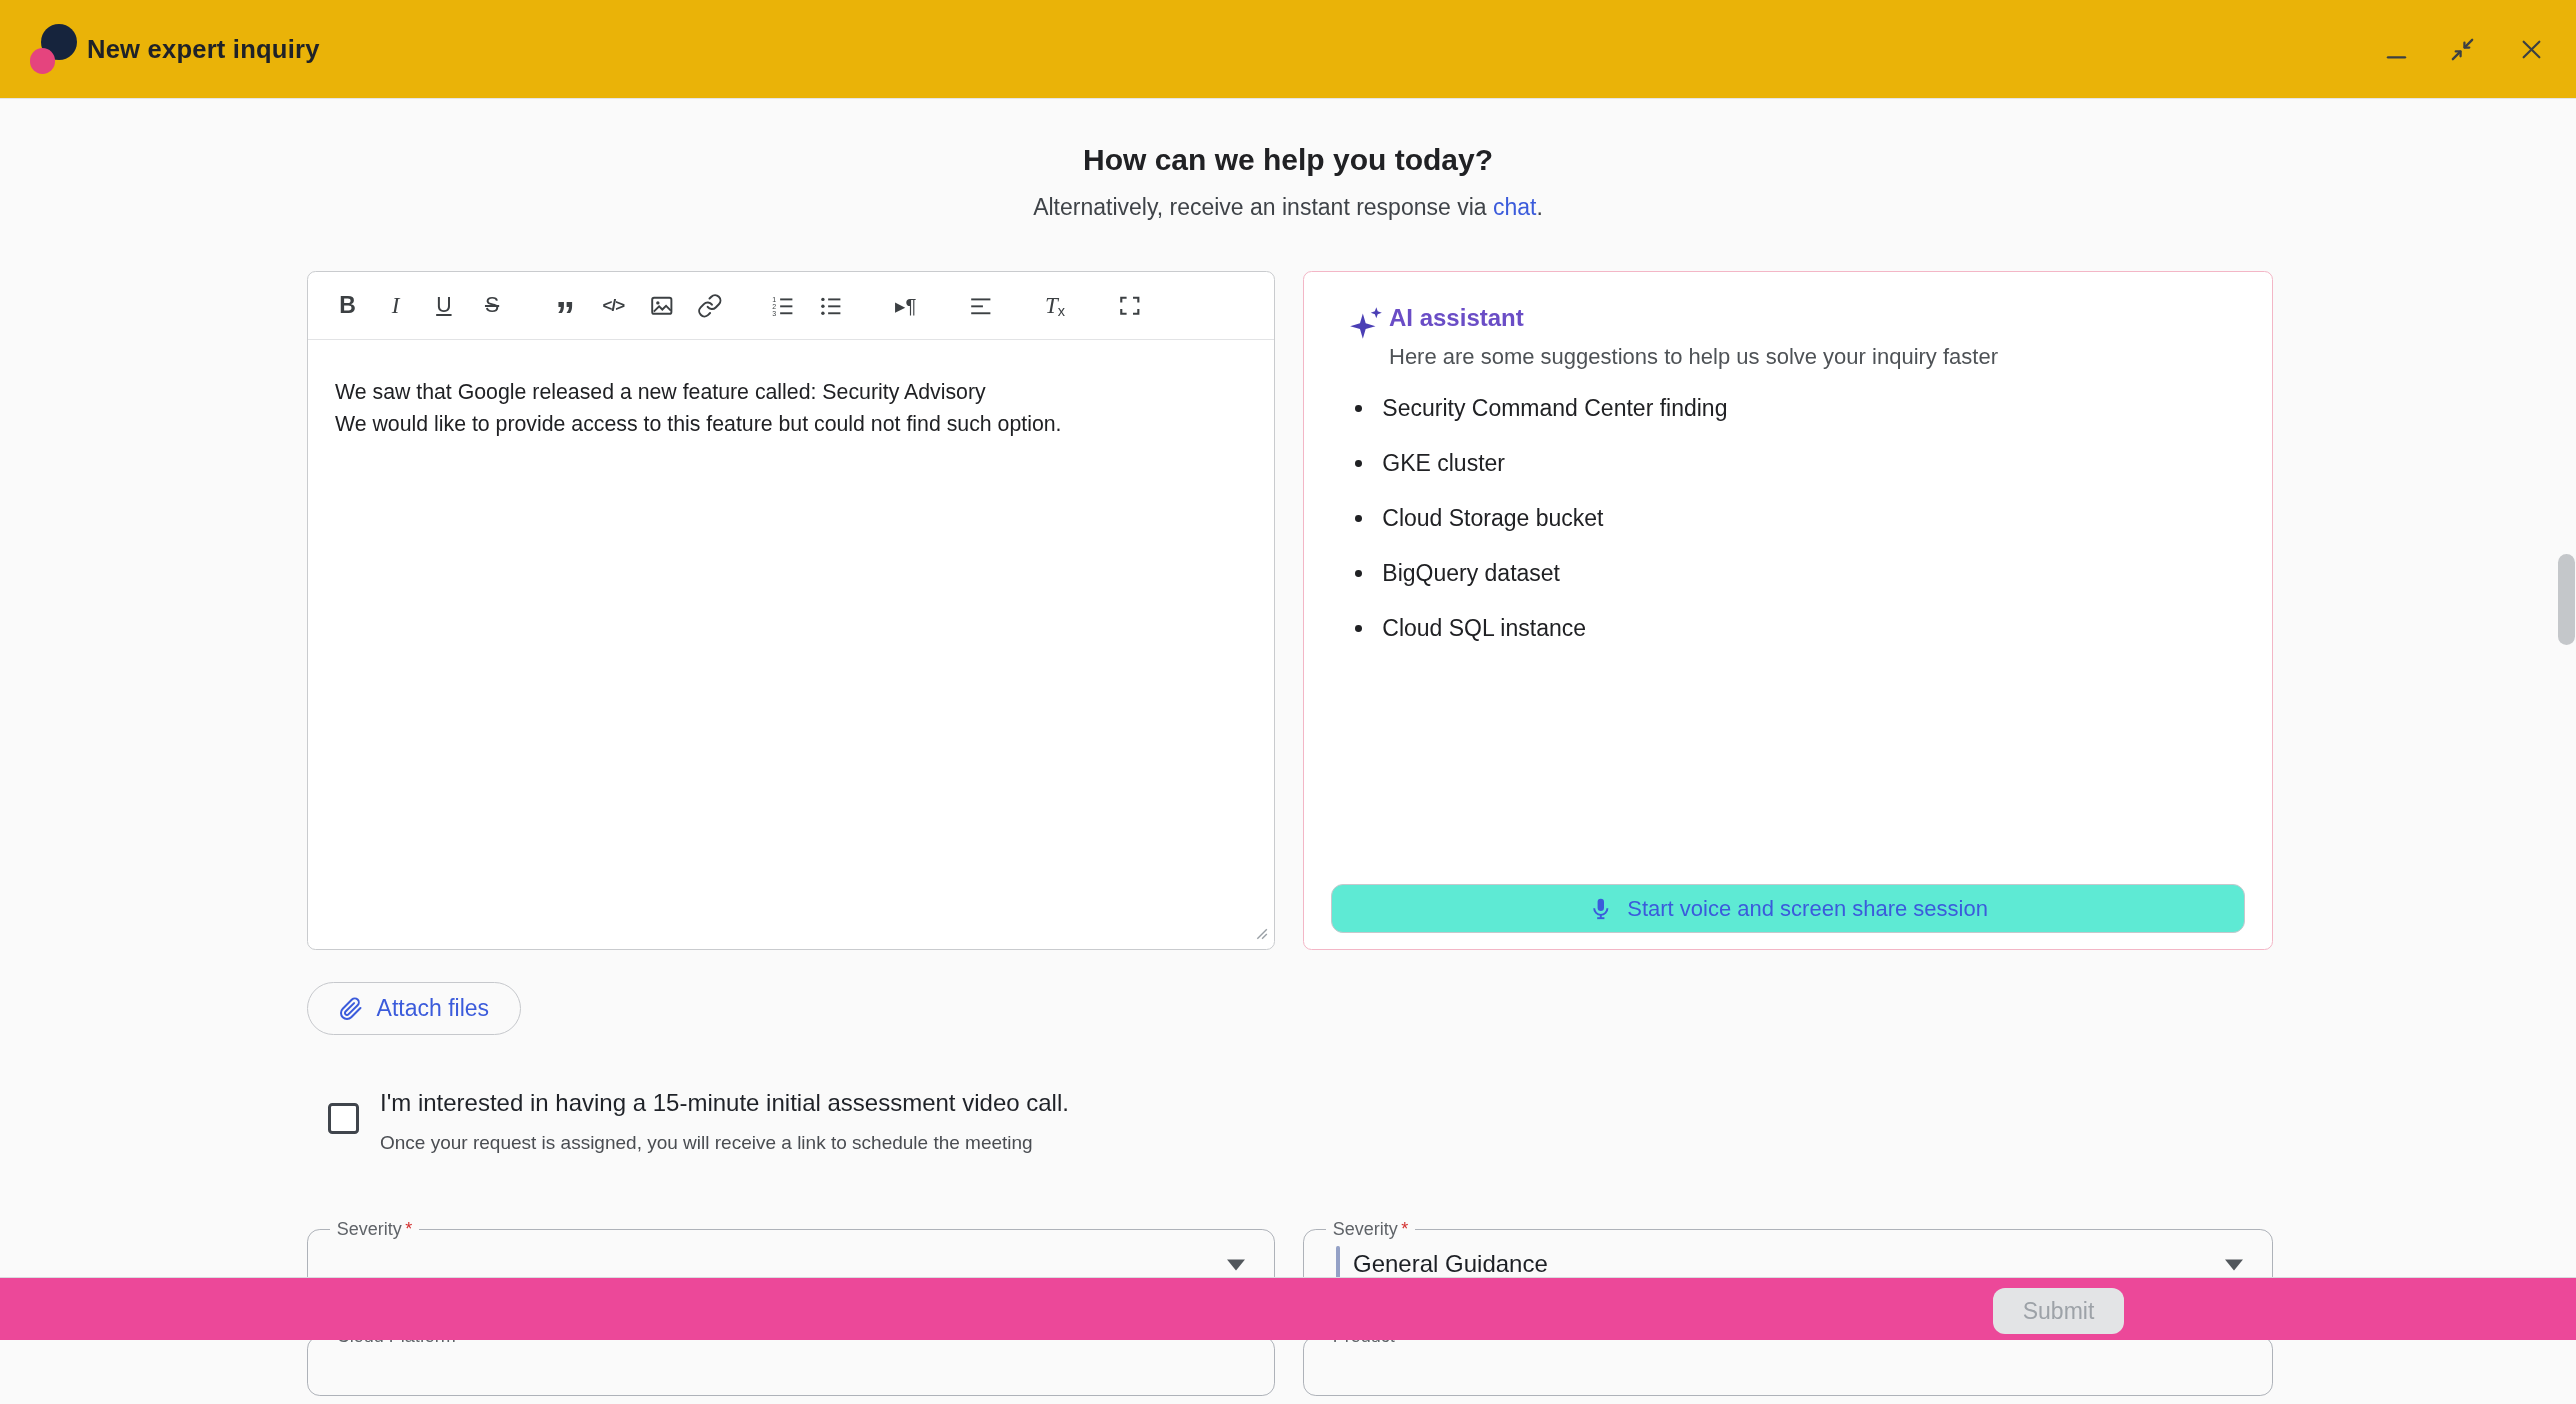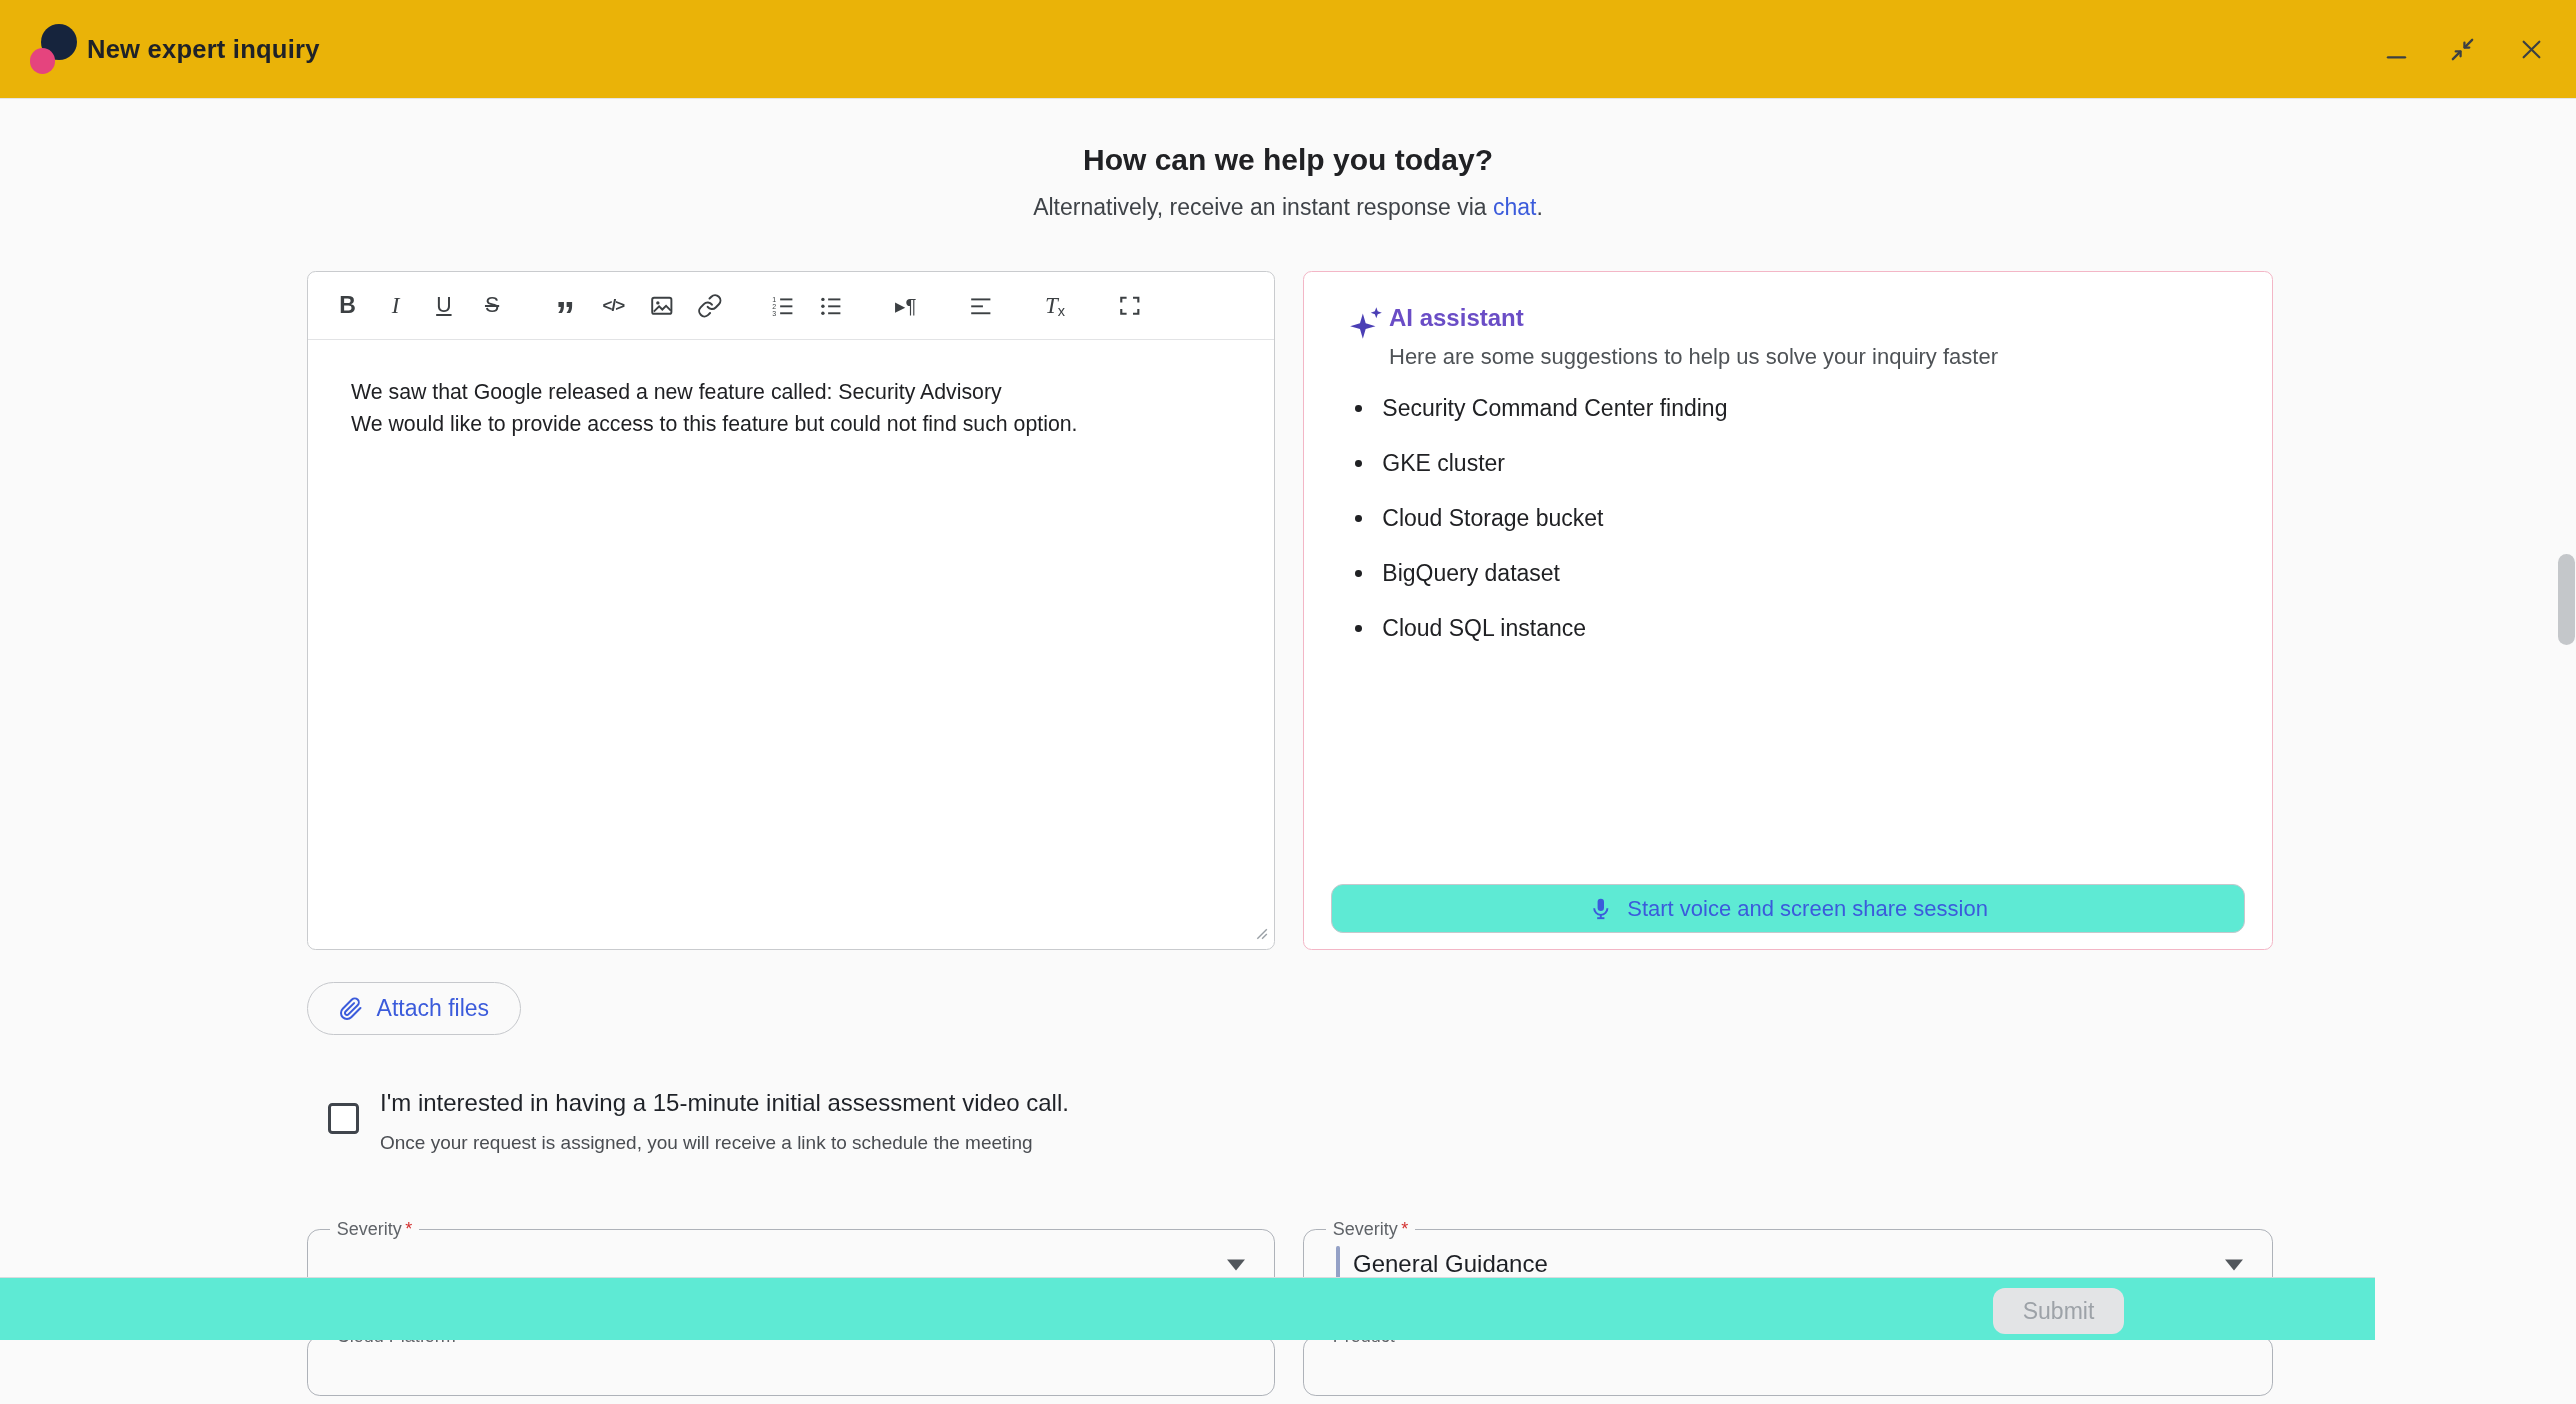--- a/index.html
+++ b/index.html
@@ -68,21 +68,21 @@
   .gQ { font-size: 39px; font-weight: 700; line-height: 0; transform: translateY(10.2px); }
   .gC { font-size: 17px; font-weight: 700; letter-spacing: -0.9px; }
   .gP { font-size: 20.5px; }
   .gT .t { font-family: "Liberation Serif", serif; font-style: italic; font-size: 23px; }
   .gT .x { font-size: 14.5px; vertical-align: -2.6px; }
 
   .editor-content {
     position: relative; height: 611px; padding: 36px 27px;
     font-size: 21.3px; line-height: 32px; color: #202124;
   }
-  .editor-line { white-space: pre-wrap; margin-left: 16px; }
+  .editor-line { white-space: pre-wrap; }
   .resize-handle { position: absolute; right: 4.3px; bottom: 4.3px; cursor: nwse-resize; }
 
   
   .ai-panel {
     position: absolute; left: 1303px; top: 271px; width: 970px; height: 679px;
     background: #ffffff; border: 1.7px solid #f3b6c6; border-radius: 8.5px;
   }
   .ai-sparkle { position: absolute; left: 43px; top: 32px; }
   .ai-title { position: absolute; left: 85px; top: 32px; font-size: 24px; font-weight: 600; color: #6a4dc6; }
   .ai-subtitle { position: absolute; left: 85px; top: 72px; font-size: 22px; color: #4e5256; }
@@ -135,22 +135,22 @@
     border-top: 11px solid #52575c;
   }
   .f-requester { left: 307px;  top: 1229px; width: 968px; }
   .f-severity  { left: 1303px; top: 1229px; width: 970px; }
   .f-clip      { top: 1336px; height: 60px; }
   .f-cloud     { left: 307px;  width: 968px; }
   .f-product   { left: 1303px; width: 970px; }
 
   
   .footer {
-    position: absolute; left: 0; top: 1277px; width: 2375px; height: 63px;
-    background: #5eead4; border-top: 0.9px solid #d9dbde; z-index: 5;
+    position: absolute; left: 0; top: 1277px; width: 2576px; height: 63px;
+    background: #ec4899; border-top: 0.9px solid #d9dbde; z-index: 5;
   }
   .submit-btn {
     position: absolute; left: 1993px; top: 10.2px; width: 131px; height: 46px;
     background: #e3e4e6; border: none; border-radius: 12px;
     font-family: inherit; font-size: 23px; font-weight: 500; color: #9da2a8; cursor: default;
   }
 
   .scrollbar-thumb {
     position: absolute; right: 0.9px; top: 554px; width: 17px; height: 91px;
     background: #c4c7ca; border-radius: 8.5px; z-index: 9; cursor: pointer;

